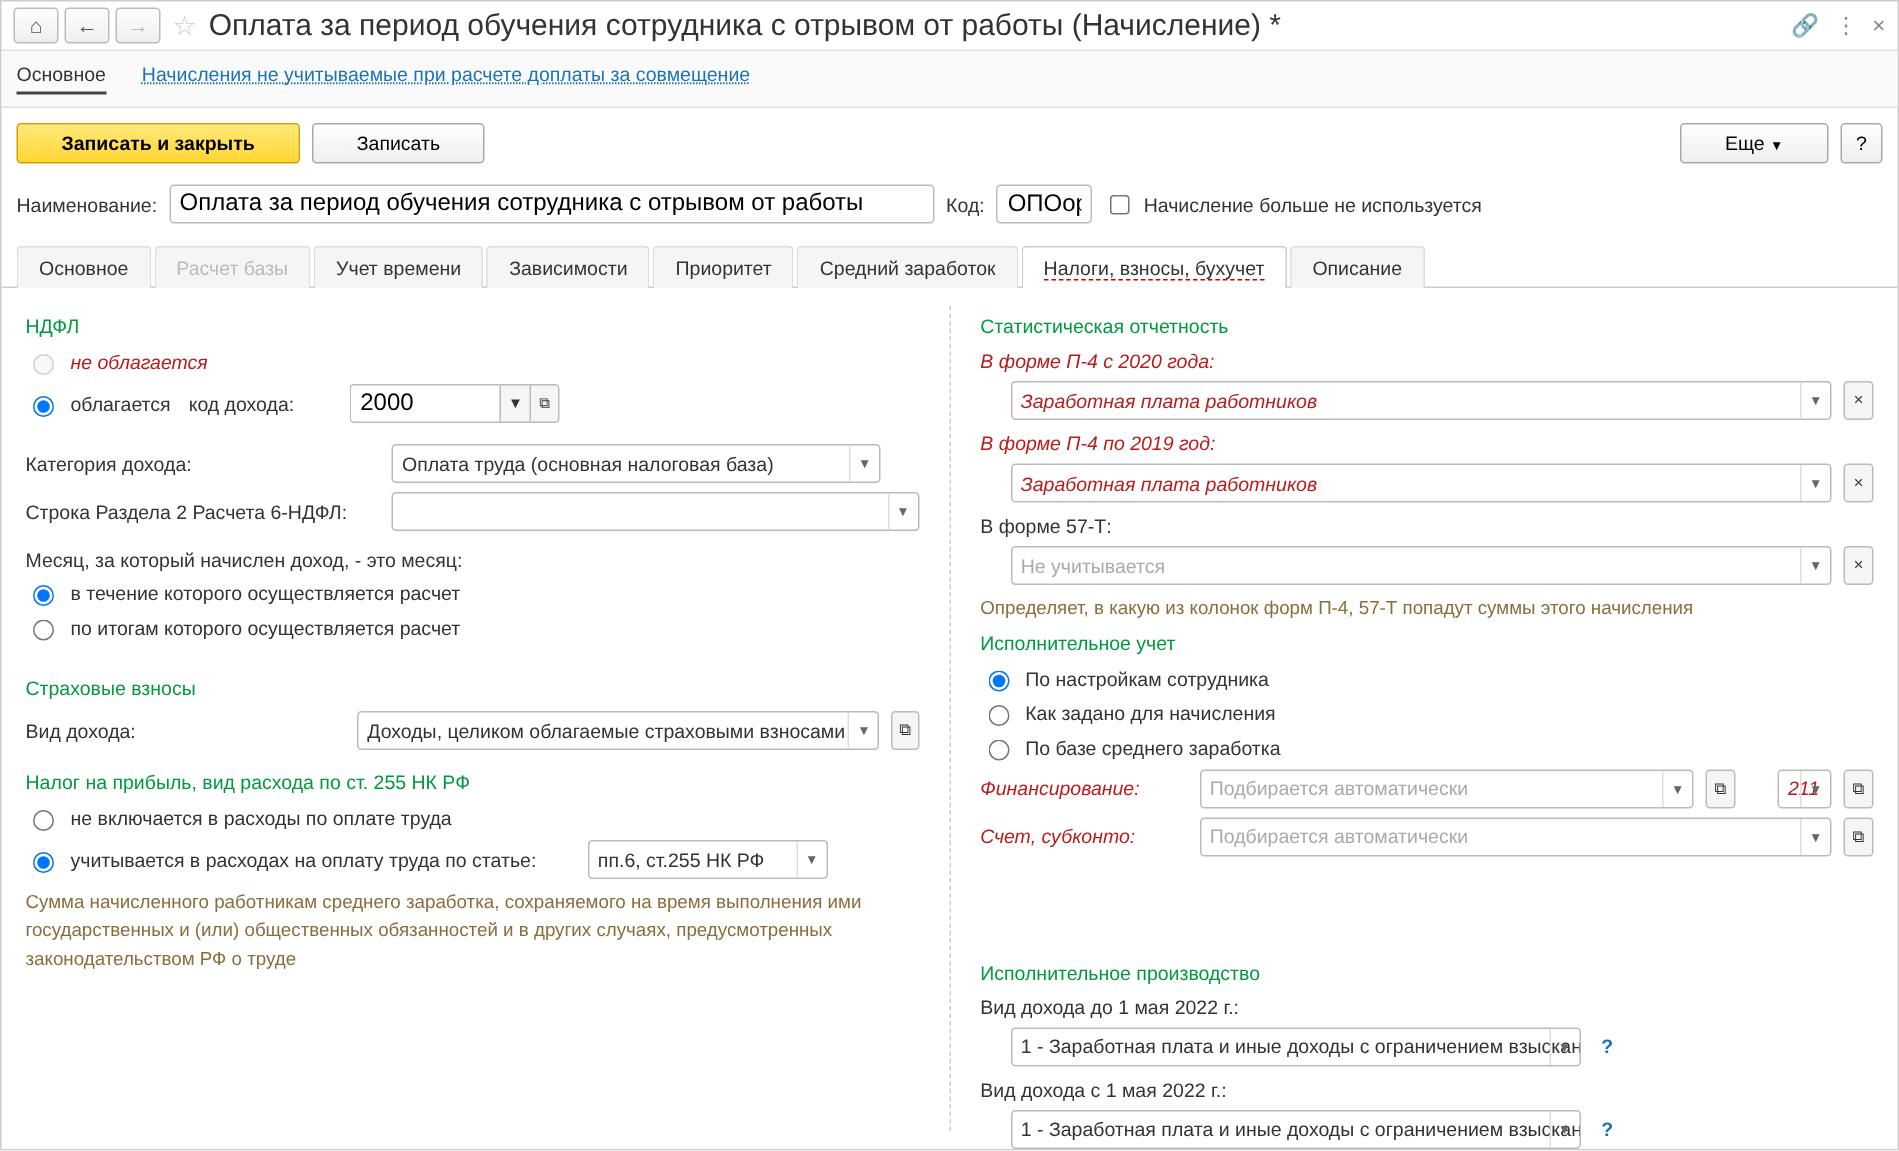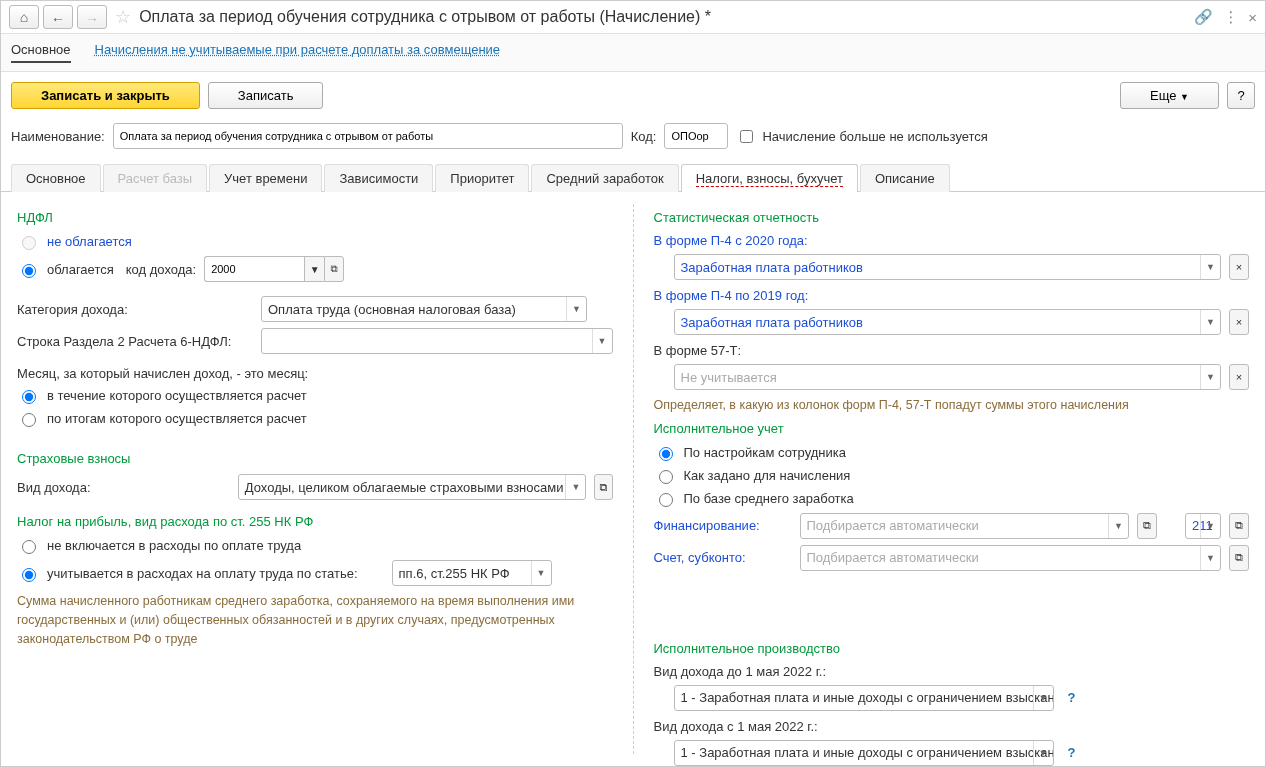--- a/index.html
+++ b/index.html
@@ -33,21 +33,21 @@
     border-radius: 3px;
     display: inline-flex;
     align-items: center;
     justify-content: center;
     cursor: pointer;
     font-size: 14px;
     color: #555;
   }
   .nav-btn.disabled { color: #bbb; cursor: default; }
   .star-icon { color: #ccc; font-size: 18px; margin: 0 4px; cursor: pointer; }
-  .title-text { font-size: 16px; color: #333; flex: 1; }
+  .title-text { font-size: 20px; color: #333; flex: 1; }
   .titlebar-right { display: flex; gap: 10px; align-items: center; color: #888; }
   .titlebar-right span { cursor: pointer; font-size: 15px; }
   .navbar {
     padding: 8px 10px;
     display: flex;
     gap: 24px;
     font-size: 13px;
     border-bottom: 1px solid #e0e0e0;
     background: #fafafa;
   }
@@ -80,21 +80,21 @@
     display: flex;
     align-items: center;
     padding: 4px 10px 10px 10px;
     gap: 8px;
   }
   .label { color: #333; }
   .input {
     border: 1px solid #bbb;
     padding: 4px 6px;
     border-radius: 3px;
-    font-size: 11px;
+    font-size: 16px;
     background: #fff;
     height: 26px;
   }
   .checkbox-wrap { display: inline-flex; align-items: center; gap: 6px; }
   .tabs {
     display: flex;
     border-bottom: 1px solid #ccc;
     padding: 0 10px;
     margin-top: 4px;
   }
@@ -123,21 +123,21 @@
     display: flex;
     padding: 12px 16px;
     gap: 20px;
     overflow: auto;
   }
   .col { flex: 1; min-width: 0; }
   .col-right { border-left: 1px dashed #ccc; padding-left: 20px; }
   .section-title { color: #009a3d; font-size: 13px; margin: 6px 0 8px 0; }
   .radio-row, .field-row { display: flex; align-items: center; gap: 8px; margin: 6px 0; }
   .radio { width: 14px; height: 14px; }
-  .input-group { display: inline-flex; align-items: stretch; }
+  .input-group { display: inline-flex; align-items: stretch; margin-left: 29px; }
   .input-group .input { border-radius: 3px 0 0 3px; border-right: none; }
   .input-group .drop, .input-group .ext {
     width: 20px; border: 1px solid #bbb; background: #f5f5f5;
     display: inline-flex; align-items: center; justify-content: center;
     font-size: 10px; cursor: pointer;
   }
   .input-group .drop { border-right: none; }
   .input-group .ext { border-radius: 0 3px 3px 0; }
   .select {
     border: 1px solid #bbb; border-radius: 3px; height: 26px;
@@ -145,21 +145,21 @@
     display: inline-flex; align-items: center; position: relative;
     min-width: 0; overflow: hidden; text-overflow: ellipsis; white-space: nowrap;
   }
   .select-wrap { display: inline-flex; align-items: center; position: relative; padding-left: 20px; }
   .select-wrap .caret {
     position: absolute; right: 1px; top: 1px; bottom: 1px; width: 20px;
     border-left: 1px solid #ddd; display: flex; align-items: center;
     justify-content: center; font-size: 9px; cursor: pointer; color: #666;
   }
   .hint { color: #8a6d3b; font-size: 12.5px; line-height: 1.5; margin: 6px 0; }
-  .muted { color: #1d4ed8; }
+  .muted { color: #b91c1c; font-style: italic; }
   .wide { width: 100%; }
   .field-label { min-width: 0; }
   .sm-btn {
     width: 20px; height: 26px; border: 1px solid #bbb; background: #f5f5f5;
     display: inline-flex; align-items: center; justify-content: center;
     font-size: 11px; cursor: pointer; border-radius: 3px;
   }
   .q { color: #1a73b7; font-weight: bold; cursor: pointer; margin-left: 6px; }
   .placeholder { color: #aaa; }
 </style>

